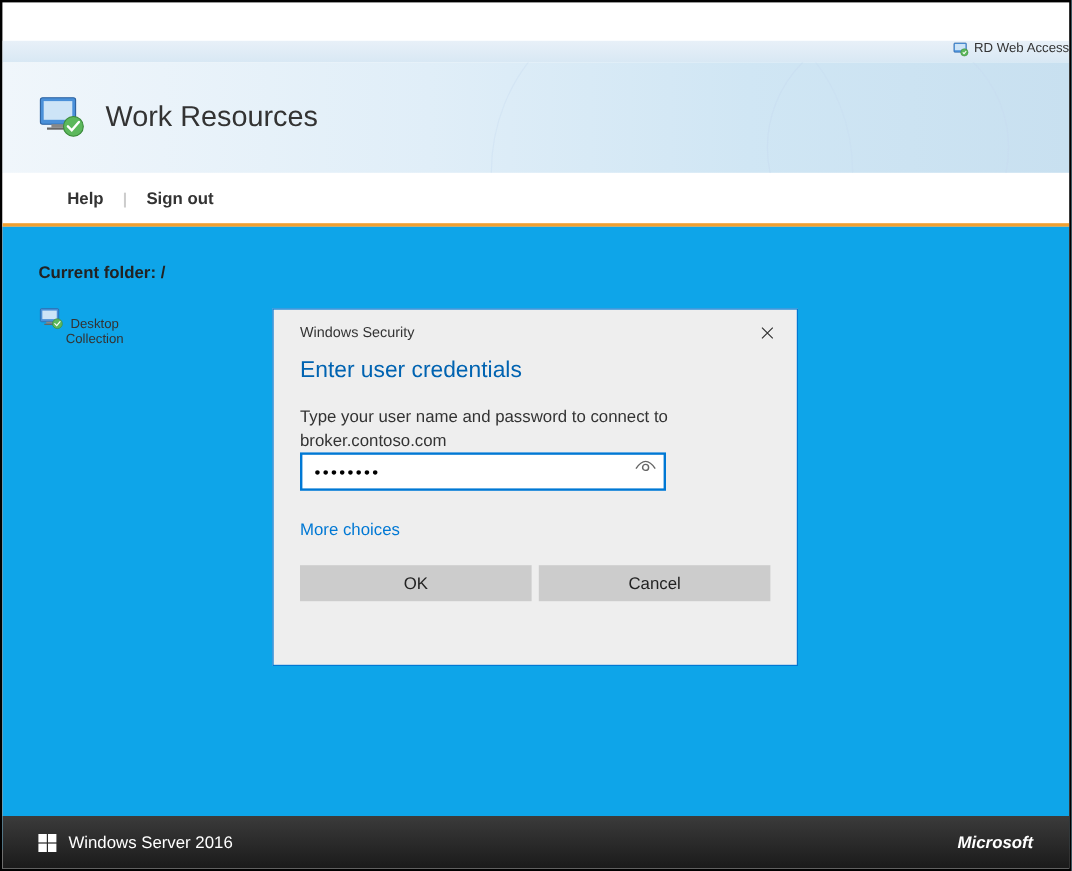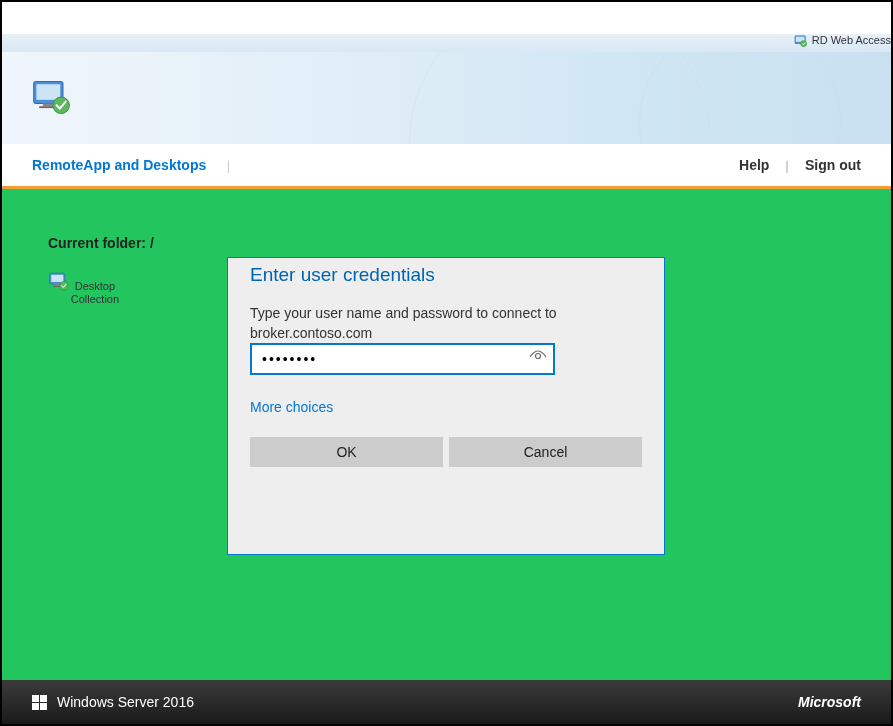--- a/index.html
+++ b/index.html
@@ -119,24 +119,24 @@
       color: #333;
       font-weight: 600;
       padding-left: 24px;
     }
     
     .nav-link {
       cursor: pointer;
     }
     
     .content-area {
-      padding: 46px;
+      padding: 30px;
       position: relative;
       height: calc(100% - 18px - 92px - 48px - 45px);
-      background: #22c55e;
+      background: #0ea5e9;
     }
     
     .folder-label {
       font-size: 14px;
       font-weight: 700;
       color: #222;
       margin-bottom: 20px;
     }
     
     .app-item {
@@ -324,28 +324,25 @@
     <svg viewBox="0 0 48 48">
       <rect x="4" y="6" width="32" height="24" rx="2" fill="#4a90d9" stroke="#2a60a0"></rect>
       <rect x="7" y="9" width="26" height="17" fill="#cde4f7"></rect>
       <rect x="14" y="30" width="12" height="3" fill="#888"></rect>
       <rect x="10" y="33" width="20" height="2" fill="#666"></rect>
       <circle cx="34" cy="32" r="9" fill="#5cb85c" stroke="#3a8a3a"></circle>
       <path d="M29 32 L32.5 35.5 L39 28" stroke="#fff" stroke-width="2.2" fill="none" stroke-linecap="round"></path>
     </svg>
   </div>
   <div class="header-text">
+    <h1>Work Resources</h1>
   </div>
 </div>
 
 <div class="nav-bar">
-  <div class="nav-left">
-    <span class="nav-tab">RemoteApp and Desktops</span>
-    <span class="nav-divider">|</span>
-  </div>
   <div class="nav-right">
     <span class="nav-link">Help</span>
     <span class="nav-divider">|</span>
     <span class="nav-link">Sign out</span>
   </div>
 </div>
 
 <div class="content-area">
   <div class="folder-label">Current folder: /</div>
   
@@ -358,20 +355,28 @@
         <rect x="9" y="27" width="16" height="2" fill="#666"></rect>
         <circle cx="29" cy="27" r="7.5" fill="#5cb85c" stroke="#3a8a3a"></circle>
         <path d="M25 27 L28 30 L33 24" stroke="#fff" stroke-width="1.8" fill="none" stroke-linecap="round"></path>
       </svg>
     </div>
     <div class="app-item-label">Desktop Collection</div>
   </div>
 </div>
 
 <div class="dialog">
+  <div class="dialog-header">
+    <span>Windows Security</span>
+    <div class="dialog-close">
+      <svg width="11" height="11" viewBox="0 0 11 11">
+        <path d="M1 1 L10 10 M10 1 L1 10" stroke="#333" stroke-width="1"></path>
+      </svg>
+    </div>
+  </div>
   <div class="dialog-body">
     <div class="dialog-title">Enter user credentials</div>
     <div class="dialog-text">Type your user name and password to connect to broker.contoso.com</div>
     <div class="password-wrapper">
       <input type="text" class="password-input" value="••••••••" style="">
       <span class="password-eye">
         <svg width="18" height="14" viewBox="0 0 18 14">
           <path d="M1 7 Q5 1 9 1 Q13 1 17 7" stroke="#666" stroke-width="1.2" fill="none"></path>
           <circle cx="9" cy="6" r="2.5" stroke="#666" stroke-width="1.2" fill="none"></circle>
         </svg>

